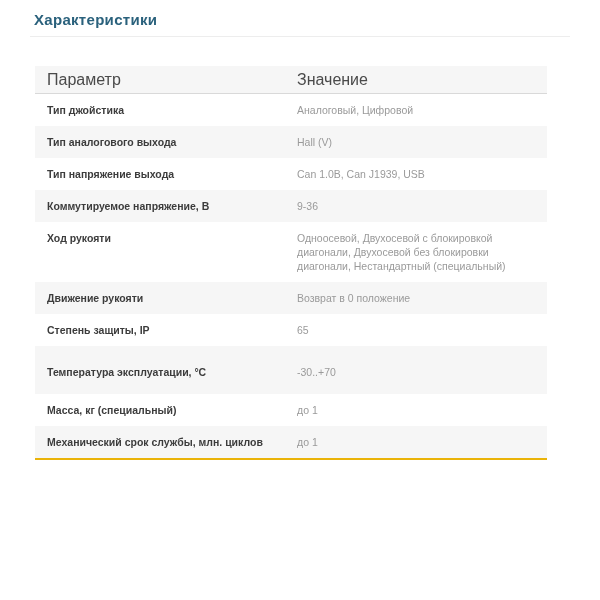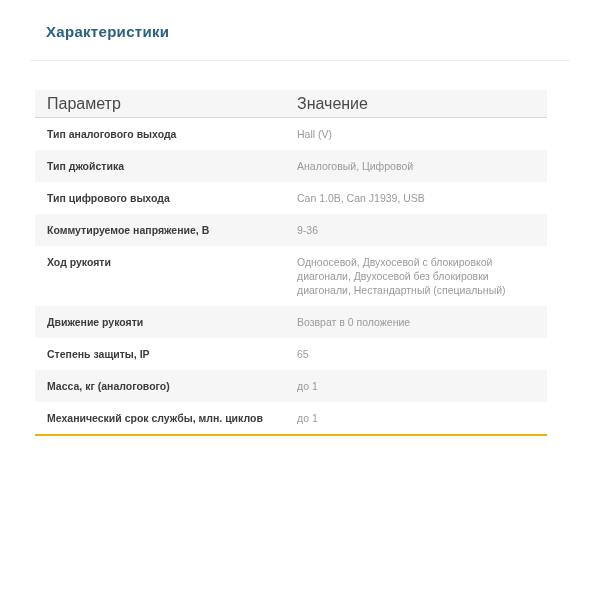--- a/index.html
+++ b/index.html
@@ -16,21 +16,21 @@
     width: 600px;
     height: 600px;
     position: relative;
   }
   .section-head {
     margin: 0 30px;
     padding: 8px 0 5px 0;
     border-bottom: 1px solid #ededed;
   }
   .section-head h2 {
-    margin: 16px;
+    margin: 4px;
     font-size: 15px;
     line-height: 15px;
     font-weight: bold;
     color: #2a617c;
     letter-spacing: 0.3px;
   }
   table.spec-table {
     border-collapse: collapse;
     table-layout: fixed;
     width: 512px;
@@ -89,49 +89,53 @@
       <col class="c-value">
     </colgroup>
     <thead>
       <tr>
         <th class="h-param">Параметр</th>
         <th class="h-value">Значение</th>
       </tr>
     </thead>
     <tbody>
       <tr>
+        <td class="param">Тип джойстика</td>
+        <td class="value">Аналоговый, Цифровой</td>
+      </tr>
+      <tr>
         <td class="param">Тип аналогового выхода</td>
         <td class="value">Hall (V)</td>
       </tr>
       <tr>
-        <td class="param">Тип джойстика</td>
-        <td class="value">Аналоговый, Цифровой</td>
-      </tr>
-      <tr>
-        <td class="param">Тип цифрового выхода</td>
+        <td class="param">Тип напряжение выхода</td>
         <td class="value">Can 1.0B, Can J1939, USB</td>
       </tr>
       <tr>
         <td class="param">Коммутируемое напряжение, В</td>
         <td class="value">9-36</td>
       </tr>
       <tr>
         <td class="param">Ход рукояти</td>
         <td class="value">Одноосевой, Двухосевой с блокировкой диагонали, Двухосевой без блокировки диагонали, Нестандартный (специальный)</td>
       </tr>
       <tr>
         <td class="param">Движение рукояти</td>
         <td class="value">Возврат в 0 положение</td>
       </tr>
       <tr>
         <td class="param">Степень защиты, IP</td>
         <td class="value">65</td>
       </tr>
+      <tr class="row-spaced">
+        <td class="param">Температура эксплуатации, °C</td>
+        <td class="value">-30..+70</td>
+      </tr>
       <tr>
-        <td class="param">Масса, кг (аналогового)</td>
+        <td class="param">Масса, кг (специальный)</td>
         <td class="value">до 1</td>
       </tr>
       <tr>
         <td class="param">Механический срок службы, млн. циклов</td>
         <td class="value">до 1</td>
       </tr>
     </tbody>
   </table>
 
 </div>

